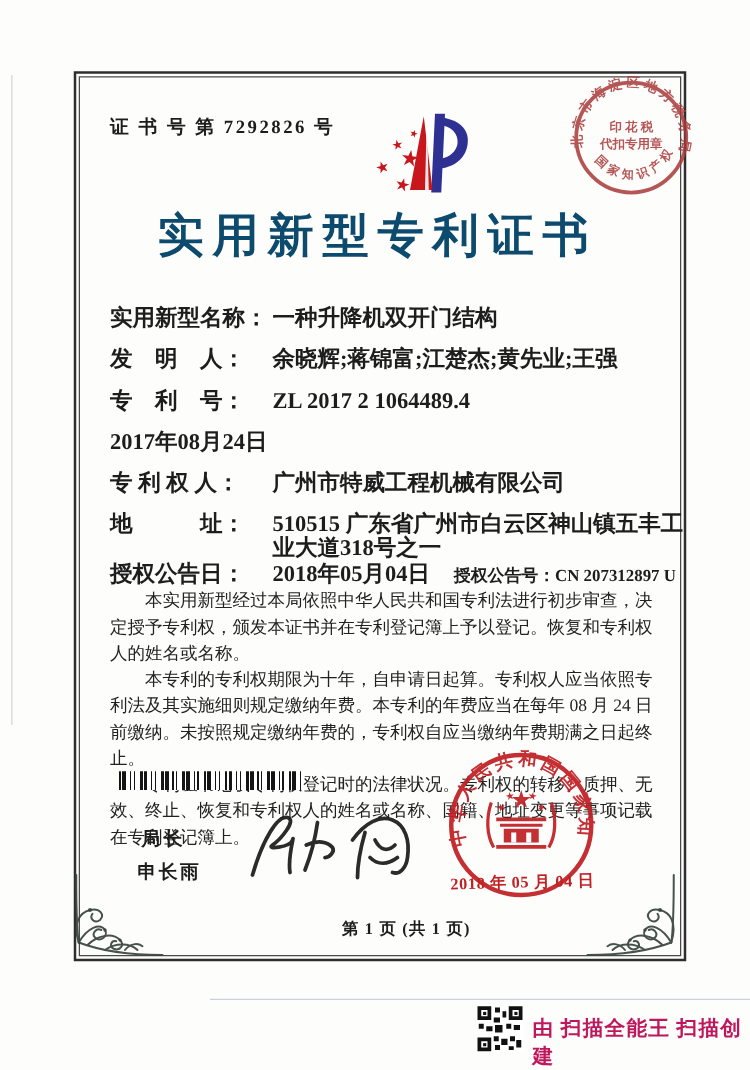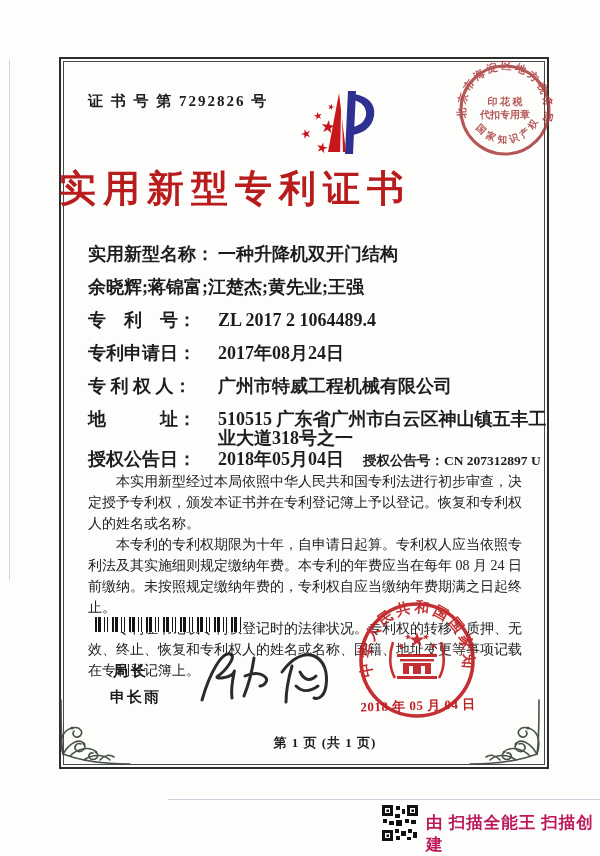--- a/index.html
+++ b/index.html
@@ -14,22 +14,22 @@
   .frame{position:absolute;left:59px;top:57px;width:486px;height:708px;border:2.5px solid #2e2e2e;}
   .frame-inner{position:absolute;inset:2px;border:1px solid #4a4a4a;}
 
   .corner-ornament{position:absolute;width:82px;height:78px;}
   .corner-bl{left:50px;top:694px;}
   .corner-br{left:468px;top:694px;transform:scaleX(-1);}
 
   .cert-number{position:absolute;left:88px;top:92px;font-size:15px;font-weight:700;letter-spacing:2px;}
 
   .logo{position:absolute;left:252px;top:88px;}
-  .title{position:absolute;left:59px;top:164px;width:486px;
-         font-size:37px;font-weight:700;letter-spacing:7px;color:#b91c1c;}
+  .title{position:absolute;left:59px;top:164px;width:486px;text-align:center;
+         font-size:37px;font-weight:700;letter-spacing:7px;color:#0c4a6e;}
 
   .field-row{position:absolute;left:88px;width:466px;display:flex;
              font-size:18px;font-weight:600;line-height:19px;}
   .f-label{flex:none;width:130px;white-space:pre;}
   .f-value{white-space:pre-wrap;}
   .row-0{top:245px;} .row-1{top:278px;} .row-2{top:311px;} .row-3{top:344px;}
   .row-4{top:377px;} .row-5{top:410px;} .row-6{top:450px;}
   .row-5 .f-value{max-width:336px;}
   .grant-no{position:absolute;left:363px;top:452px;font-size:13.5px;font-weight:600;white-space:nowrap;}
   .grant-no .f-label{width:auto;}
@@ -144,28 +144,28 @@
     </g>
   </svg>
 
   <div class="title">实用新型专利证书</div>
 
   <div class="field-row row-0">
     <span class="f-label">实用新型名称：</span>
     <span class="f-value">一种升降机双开门结构</span>
   </div>
   <div class="field-row row-1">
+    <span class="f-label">发　明　人：</span>
     <span class="f-value">余晓辉;蒋锦富;江楚杰;黄先业;王强</span>
   </div>
   <div class="field-row row-2">
     <span class="f-label">专　利　号：</span>
     <span class="f-value">ZL 2017 2 1064489.4</span>
   </div>
   <div class="field-row row-3">
-    <span class="f-label">专利申请日：</span>
     <span class="f-value">2017年08月24日</span>
   </div>
   <div class="field-row row-4">
     <span class="f-label">专 利 权 人：</span>
     <span class="f-value">广州市特威工程机械有限公司</span>
   </div>
   <div class="field-row row-5">
     <span class="f-label">地　　　址：</span>
     <span class="f-value">510515 广东省广州市白云区神山镇五丰工业大道318号之一</span>
   </div>

